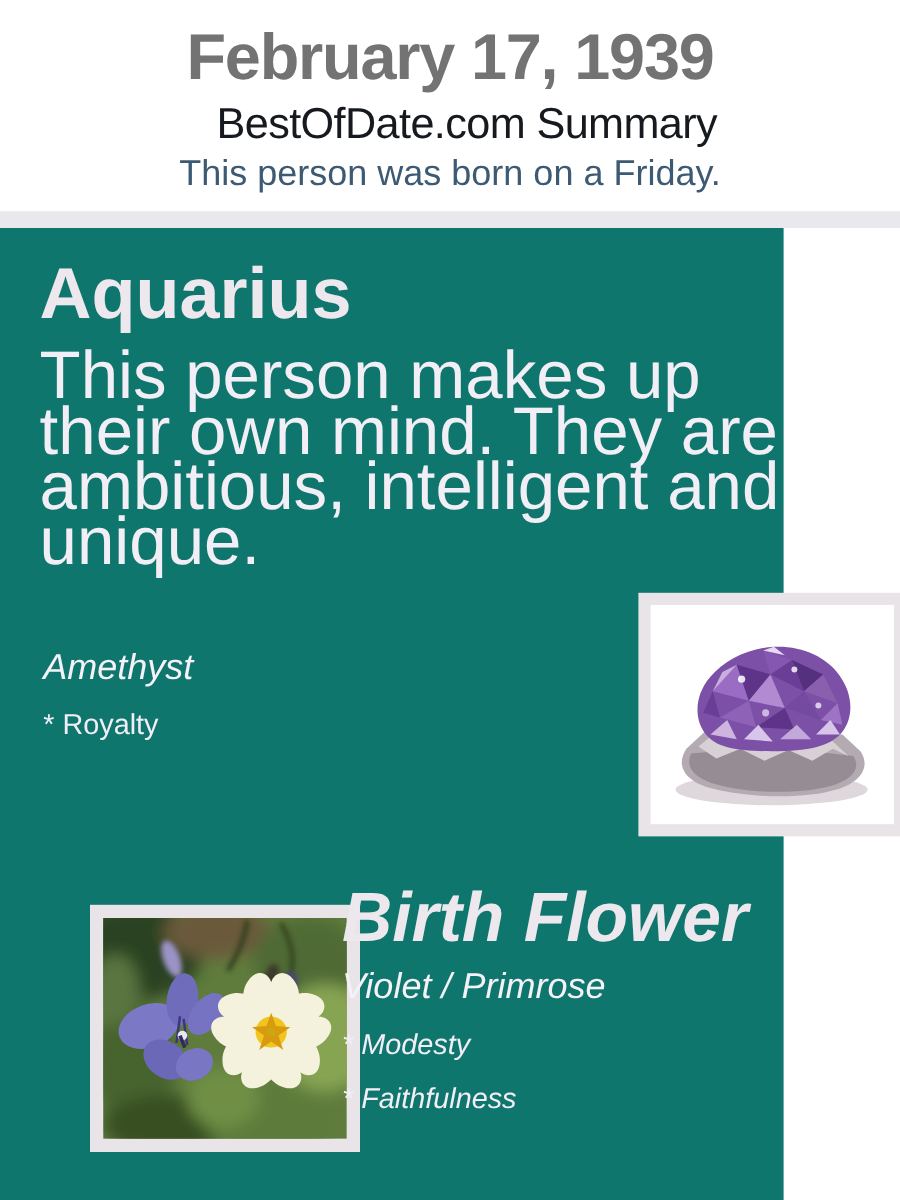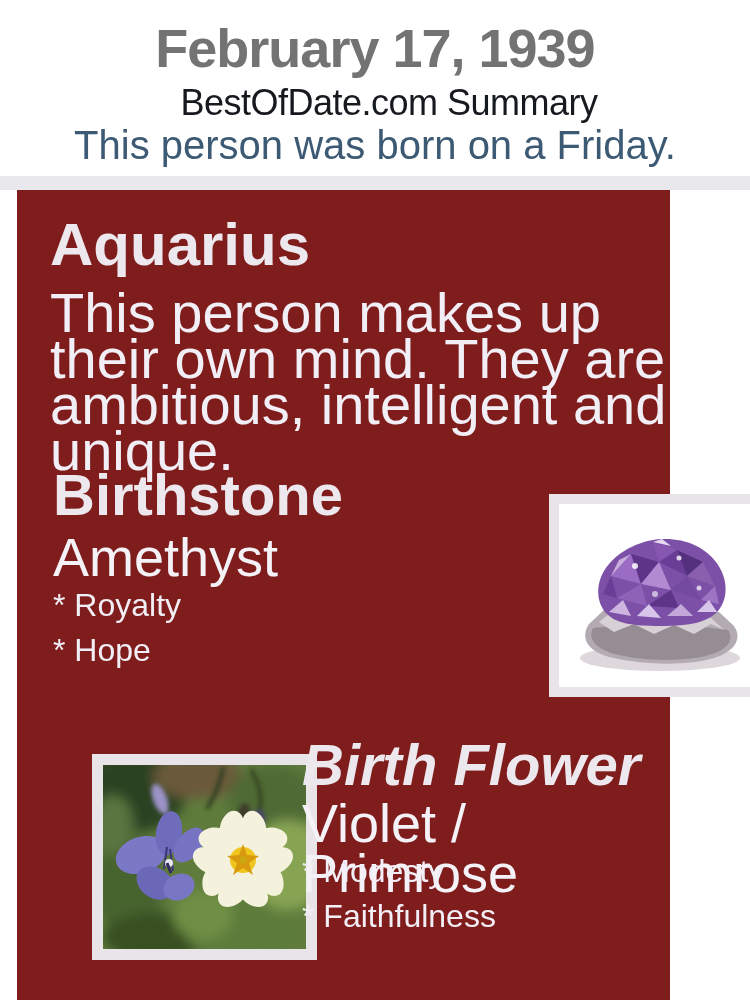--- a/index.html
+++ b/index.html
@@ -4,36 +4,36 @@
 <style>
   html,body { margin:0; padding:0; background:#ffffff; }
   .page {
     position:relative; width:750px; height:1000px; overflow:hidden;
     font-family:"Liberation Sans", sans-serif; background:#ffffff;
   }
   
   .header { position:absolute; top:0; left:0; width:750px; height:176px; background:#ffffff; text-align:center; }
   .date-title { margin:0; padding-top:20px; font-size:54px; line-height:56px; font-weight:bold; color:#737373; letter-spacing:-1px; }
   .site-summary { margin:8px 0 0 0; font-size:36px; line-height:38px; font-weight:normal; color:#16191e; letter-spacing:-0.5px;padding-left:28px; }
-  .birth-note { margin:7px 0 0 0; font-size:40px; line-height:32px; color:#3d5a74; }
+  .birth-note { margin:7px 0 0 0; font-size:30px; line-height:32px; color:#3d5a74; }
   .divider { position:absolute; top:176px; left:0; width:750px; height:14px; background:#e9e8ec; }
   
-  .body-purple { position:absolute; top:190px; left:17px; width:653px; height:810px; background:#7f1d1d; color:#f4f1f7; }
+  .body-purple { position:absolute; top:190px; left:0; width:653px; height:810px; background:#0f766e; color:#f4f1f7; }
   .zodiac-title { position:absolute; left:33px; top:22px; margin:0; font-size:60px; line-height:66px; font-weight:bold; color:#ece8ee; }
   .zodiac-desc { position:absolute; left:33px; top:100px; width:668px; margin:0; font-size:56px; line-height:46px; color:#f2eef6; }
   .section-heading { margin:0; font-size:58px; line-height:62px; font-weight:bold; color:#ece8ee; }
-  .item-name { margin:0; font-size:54px; line-height:50px; color:#f4f1f7; }
-  .traits { list-style:none; margin:0; padding:0; font-size:32px; line-height:34px; color:#f2eef6; }
+  .item-name { margin:0; font-size:30px; line-height:50px; color:#f4f1f7;font-style:italic; }
+  .traits { list-style:none; margin:0; padding:0; font-size:24px; line-height:34px; color:#f2eef6; }
   .traits li { margin-bottom:11px; }
   .bs-heading { position:absolute; left:36px; top:274px; }
   .bs-name    { position:absolute; left:36px; top:342px; }
   .bs-traits  { position:absolute; left:36px; top:398px; }
   .bf-heading { position:absolute; left:285px; top:544px;font-style:italic; }
   .bf-name    { position:absolute; left:285px; top:608px; }
-  .bf-traits  { position:absolute; left:285px; top:664px; }
+  .bf-traits  { position:absolute; left:285px; top:664px;font-style:italic; }
   
   .photo-frame { position:absolute; background:#e8e4e7; }
   .amethyst-frame { left:492px; top:288px; width:223px; height:203px; padding:0; }
   .amethyst-frame svg { display:block; margin:10px; }
   .flower-frame { left:35px; top:548px; width:225px; height:206px; }
   .flower-frame svg { display:block; margin:11px; }
 </style>
 </head>
 <body>
 
@@ -45,25 +45,23 @@
     <p class="birth-note">This person was born on a Friday.</p>
   </div>
 
   <div class="divider"></div>
 
   <div class="body-purple">
 
     <h2 class="zodiac-title">Aquarius</h2>
     <p class="zodiac-desc">This person makes up their own mind. They are ambitious, intelligent and unique.</p>
 
-    <h2 class="section-heading bs-heading">Birthstone</h2>
     <p class="item-name bs-name">Amethyst</p>
     <ul class="traits bs-traits">
       <li>* Royalty</li>
-      <li>* Hope</li>
     </ul>
 
     <figure class="photo-frame amethyst-frame">
       <svg viewBox="0 0 203 183" width="203" height="183">
         <rect width="203" height="183" fill="#ffffff"></rect>
         <ellipse cx="101" cy="154" rx="80" ry="13" fill="#ded8dc"></ellipse>
         <path d="M30,120 C20,135 30,149 55,154 C85,161 130,162 155,154 C175,148 184,135 175,122 L160,108 L45,106 Z" fill="#b3abb1"></path>
         <path d="M34,124 C28,136 38,146 60,151 C85,157 125,158 150,151 C168,146 176,136 169,126 L100,118 Z" fill="#968d94"></path>
         <path d="M40,118 L55,128 L75,120 L95,130 L115,121 L135,130 L152,120 L165,126 L150,112 L50,110 Z" fill="#d7d1d5"></path>
         <path d="M48,110 C36,98 36,76 50,60 C62,46 82,36 103,35 C126,34 146,43 157,58 C169,74 170,94 159,107 C149,118 132,122 101,122 C72,122 57,119 48,110 Z" fill="#7c50a7"></path>

